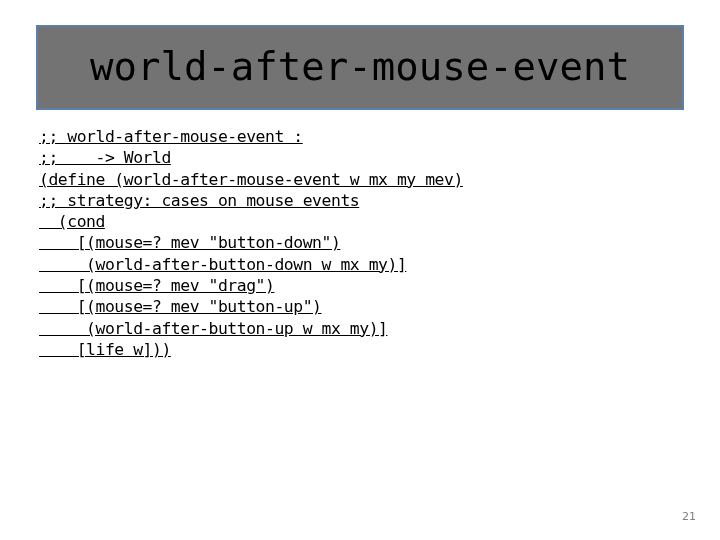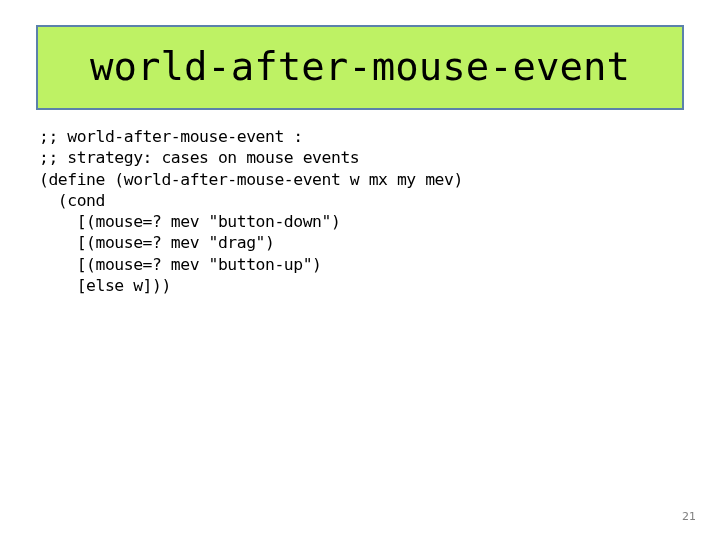--- a/index.html
+++ b/index.html
@@ -23,21 +23,21 @@
 
   
   .title-box {
     position: absolute;
     left: 36px;
     top: 25px;
     width: 648px;
     height: 85px;
     border: 2px solid #5b81ab;
     box-sizing: border-box;
-    background: #bef264;
+    background: #737373;
     display: flex;
     align-items: center;
     justify-content: center;
   }
   .title-text {
     font-family: "DejaVu Sans Mono", monospace;
     font-size: 39px;
     line-height: 1;
     color: #000000;
     letter-spacing: 0px;
@@ -45,20 +45,21 @@
     font-weight: normal;
     padding-bottom: 2px;
   }
 
   
   .code-block {
     position: absolute;
     left: 39px;
     top: 126px;
     width: 660px;
+    text-decoration: underline;
   }
   .code-line {
     font-family: "DejaVu Sans Mono", monospace;
     font-size: 16.4px;
     line-height: 21.3px;
     color: #000000;
     white-space: pre;
     letter-spacing: -0.45px;
     height: 21.3px;
   }
@@ -79,24 +80,27 @@
 <body>
 
 <div class="slide">
 
   <div class="title-box">
     <div class="title-text">world-after-mouse-event</div>
   </div>
 
   <div class="code-block">
       <div class="code-line">;; world-after-mouse-event :</div>
+      <div class="code-line">;;    -&gt; World</div>
+      <div class="code-line">(define (world-after-mouse-event w mx my mev)</div>
       <div class="code-line">;; strategy: cases on mouse events</div>
-      <div class="code-line">(define (world-after-mouse-event w mx my mev)</div>
       <div class="code-line">  (cond</div>
       <div class="code-line">    [(mouse=? mev "button-down")</div>
+      <div class="code-line">     (world-after-button-down w mx my)]</div>
       <div class="code-line">    [(mouse=? mev "drag")</div>
       <div class="code-line">    [(mouse=? mev "button-up")</div>
-      <div class="code-line">    [else w]))</div>
+      <div class="code-line">     (world-after-button-up w mx my)]</div>
+      <div class="code-line">    [life w]))</div>
     </div>
 
   <div class="page-number">21</div>
 
 </div>
 
 </body></html>

